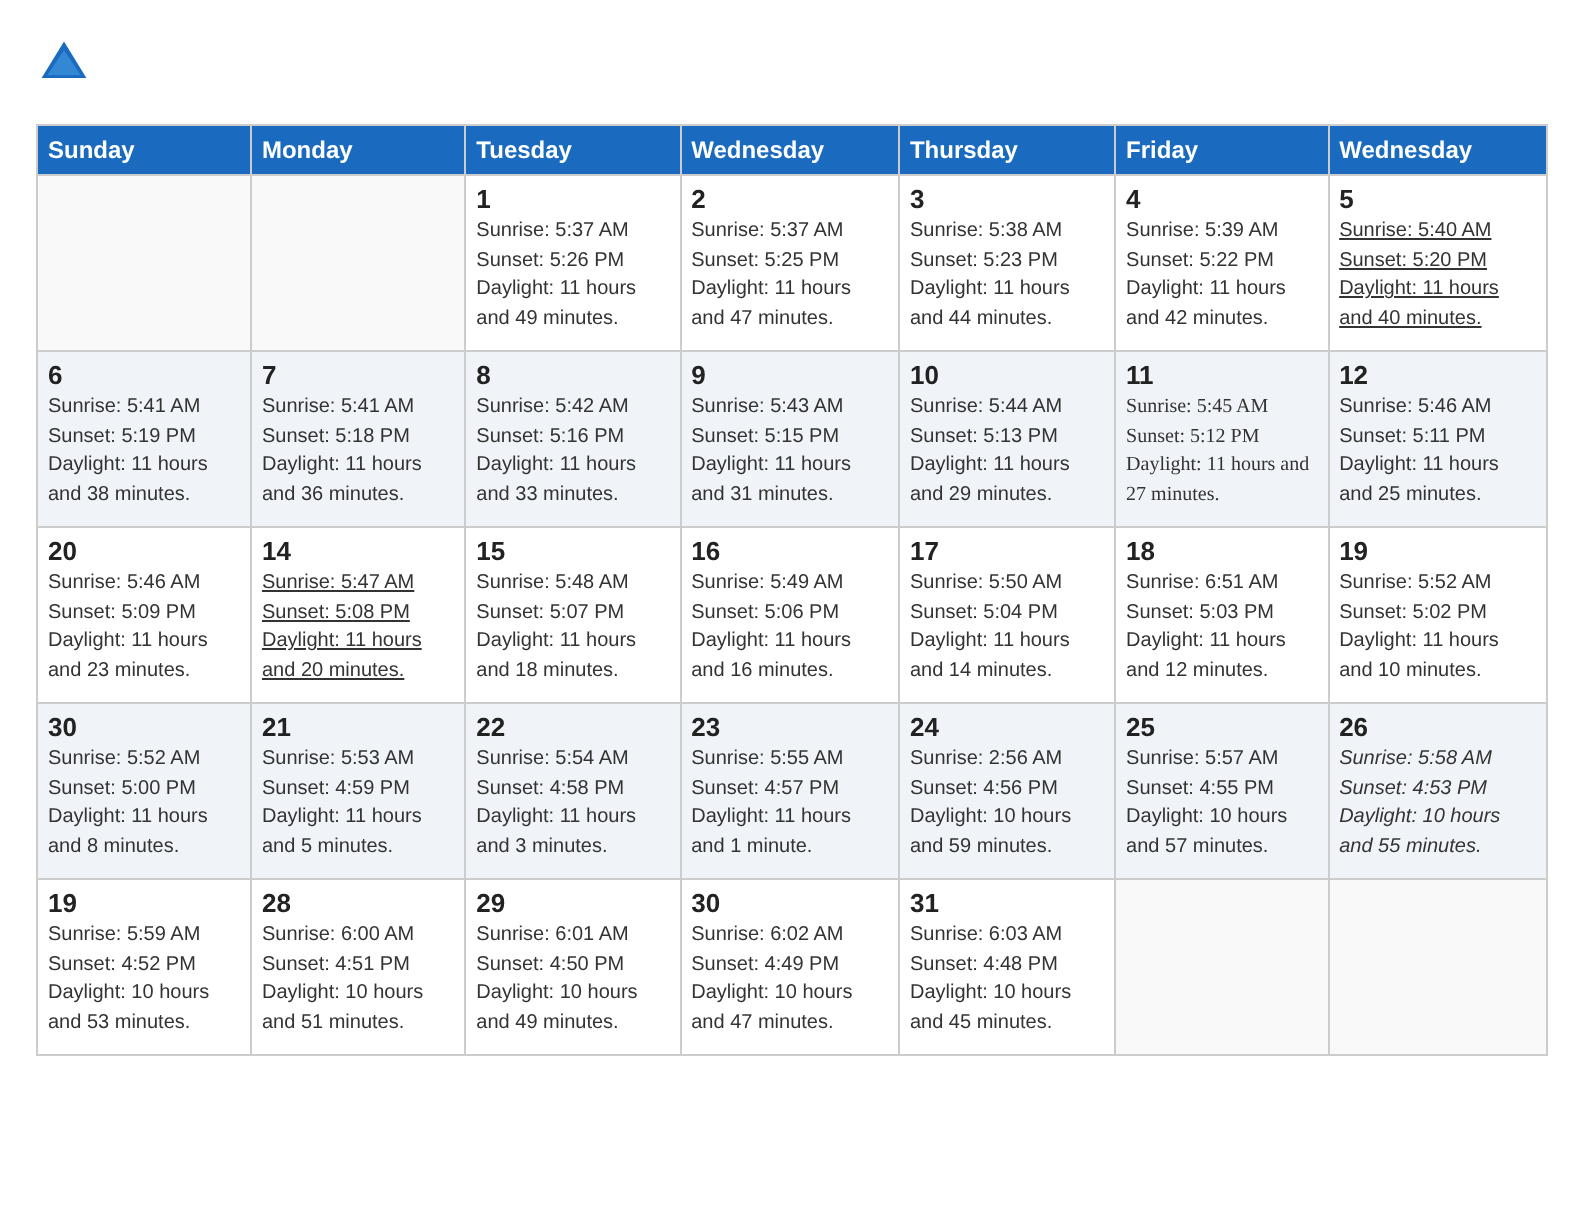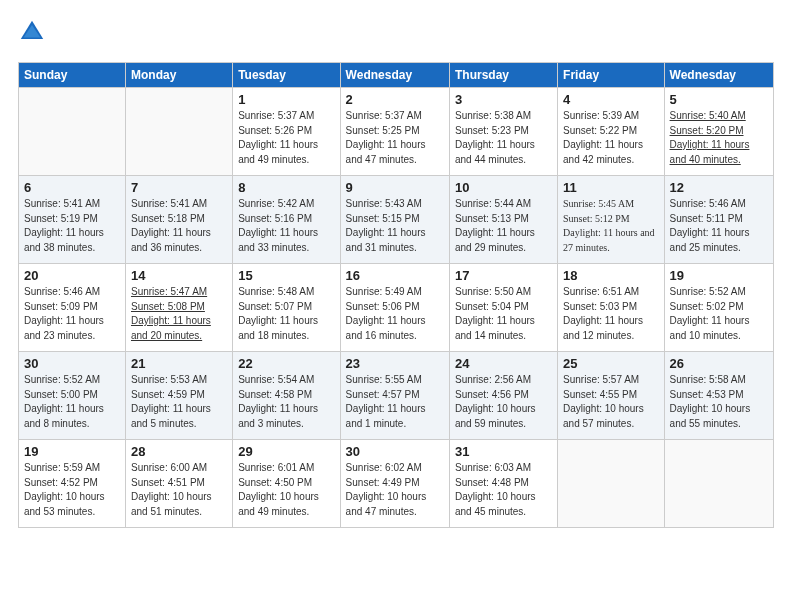--- a/index.html
+++ b/index.html
@@ -292,21 +292,21 @@
 Daylight: 10 hours and 59 minutes.</div>
           </td>
           <td>
             <span class="day-number">25</span>
             <div class="day-info" style="white-space: pre-line;">Sunrise: 5:57 AM
 Sunset: 4:55 PM
 Daylight: 10 hours and 57 minutes.</div>
           </td>
           <td>
             <span class="day-number">26</span>
-            <div class="day-info" style="white-space: pre-line;">Sunrise: 5:58 AM
+            <div class="day-info" style="white-space: pre-line; font-style: italic;">Sunrise: 5:58 AM
 Sunset: 4:53 PM
 Daylight: 10 hours and 55 minutes.</div>
           </td>
         </tr>
         <tr class="row-white">
           <td>
             <span class="day-number">19</span>
             <div class="day-info" style="white-space: pre-line;">Sunrise: 5:59 AM
 Sunset: 4:52 PM
 Daylight: 10 hours and 53 minutes.</div>

